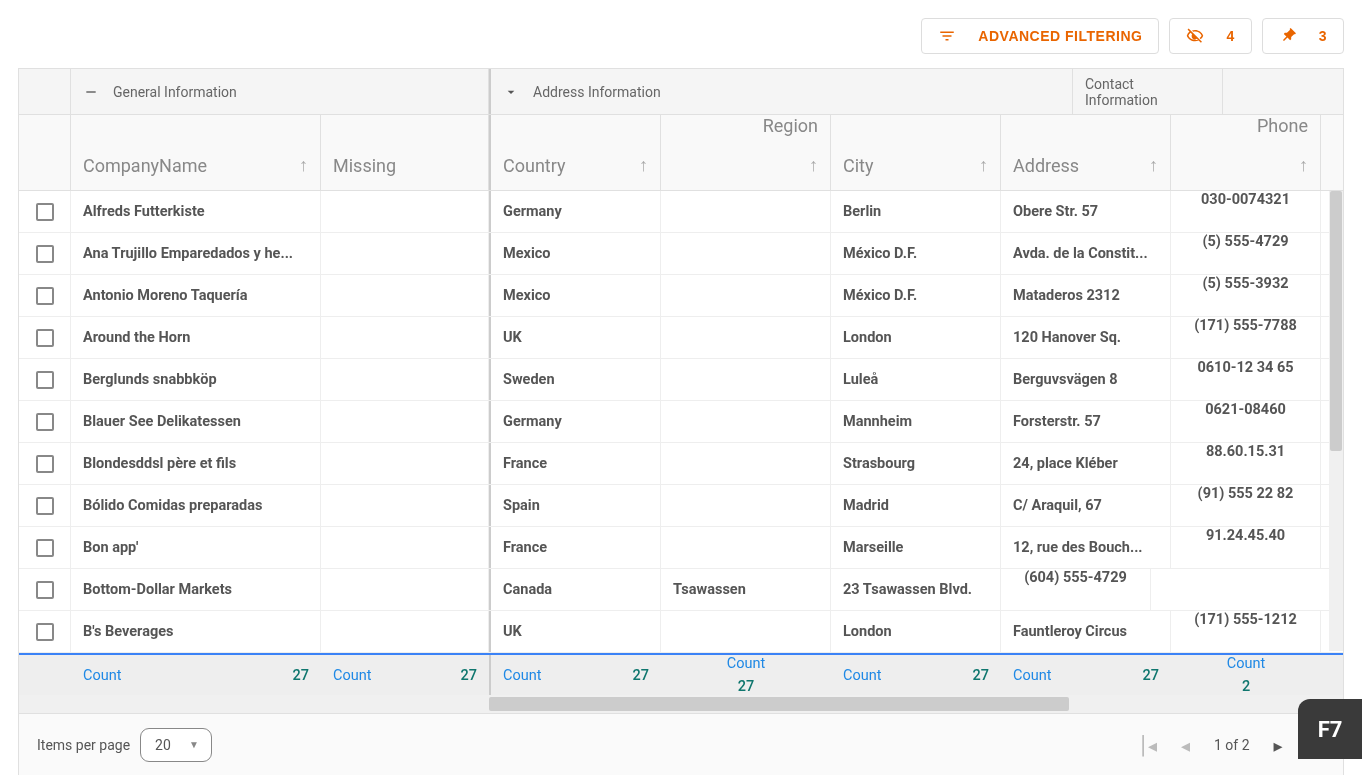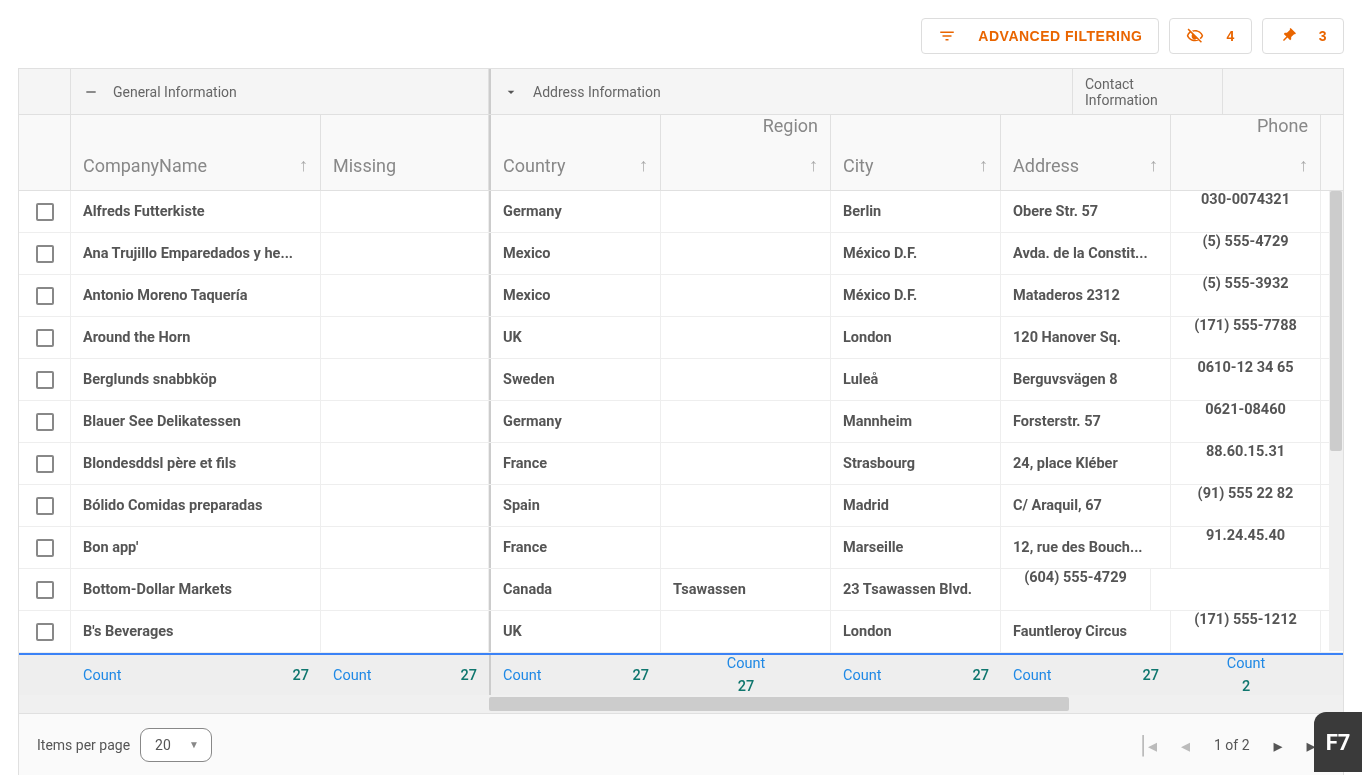--- a/index.html
+++ b/index.html
@@ -44,21 +44,21 @@
 
 .pager { display: flex; align-items: center; justify-content: space-between; padding: 14px 18px; background: #fafafa; border-top: 1px solid #e0e0e0; }
 .pager-left { display: flex; align-items: center; gap: 10px; color: #555; }
 .select { border: 1px solid #888; border-radius: 9px; padding: 8px 40px 8px 14px; background: #fff; position: relative; cursor: pointer; }
 .select::after { content: "▼"; position: absolute; right: 12px; top: 10px; font-size: 10px; color: #888; }
 .pager-right { display: flex; align-items: center; gap: 24px; color: #888; }
 .pager-right .nav { cursor: pointer; font-size: 18px; color: #bbb; }
 .pager-right .nav.active { color: #555; }
 .pageof { color: #555; }
 
-.badge { position: absolute; right: 0; bottom: 3px; width: 48px; height: 60px; background: #3a3a3a; border-radius: 12px 0 0 0; display: flex; align-items: center; justify-content: center; color: #fff; font-weight: 700; font-size: 22px; }
+.badge { position: absolute; right: 0; bottom: 16px; width: 64px; height: 60px; background: #3a3a3a; border-radius: 12px 0 0 0; display: flex; align-items: center; justify-content: center; color: #fff; font-weight: 700; font-size: 22px; }
 
 .vsep { width: 2px; background: #ccc; align-self: stretch; }
 
 .vscroll-track { position: absolute; right: 0px; top: 0; width: 14px; height: 460px; background: #f0f0f0; }
 .vscroll-thumb { position: absolute; right: 1px; top: 0; width: 12px; height: 260px; background: #ccc; border-radius: 2px; }
 </style>
 </head>
 <body>
 
 <div class="container">

